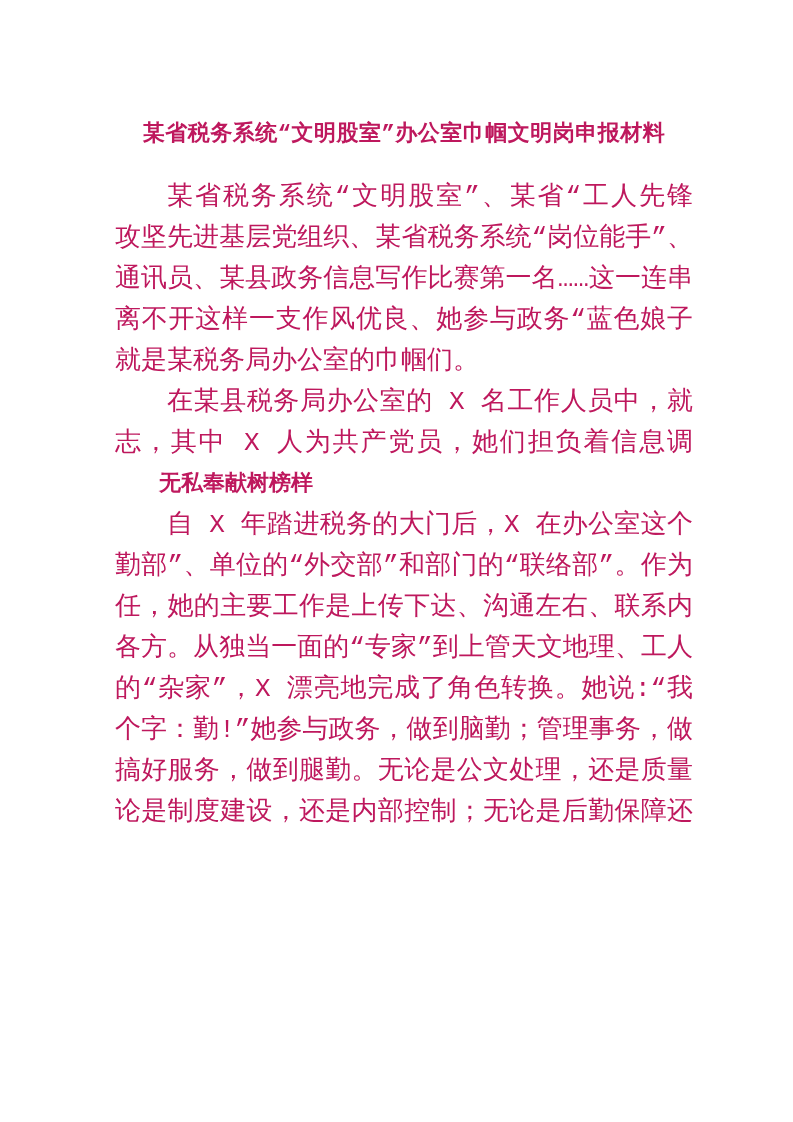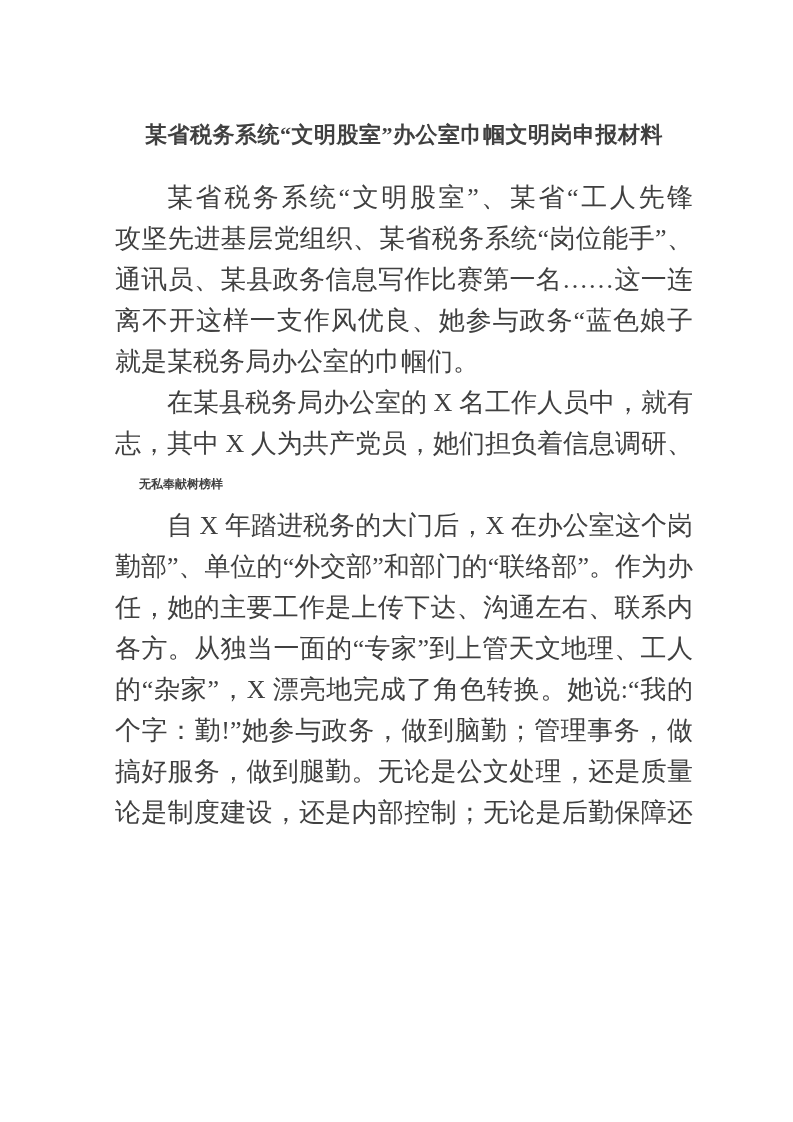--- a/index.html
+++ b/index.html
@@ -6,22 +6,22 @@
     margin: 0;
     padding: 0;
     background: #ffffff;
   }
   .page {
     position: relative;
     width: 793px;
     height: 1122px;
     background: #ffffff;
     overflow: hidden;
-    font-family: Liberation Serif, serif;
-    color: #404040;
+    font-family: Liberation Mono, monospace;
+    color: #be185d;
   }
   .doc-title {
     position: absolute;
     top: 114px;
     left: 115px;
     width: 578px;
     height: 41px;
     line-height: 41px;
     font-size: 22px;
     font-weight: bold;
@@ -52,21 +52,21 @@
   }
   .line.last {
     text-align-last: left;
   }
   .block.justify-last .line.last {
     text-align-last: justify;
   }
   .block.heading .line {
     font-weight: bold;
     text-align-last: left;
-    font-size: 12px;
+    font-size: 22px;
   }
 </style>
 </head>
 <body>
 
 <div class="page">
   <div class="doc-title">某省税务系统“文明股室”办公室巾帼文明岗申报材料</div>
   <div class="doc-body">
       <div class="block paragraph">
         <div class="line first">某省税务系统“文明股室”、某省“工人先锋号”、某县脱贫</div>

